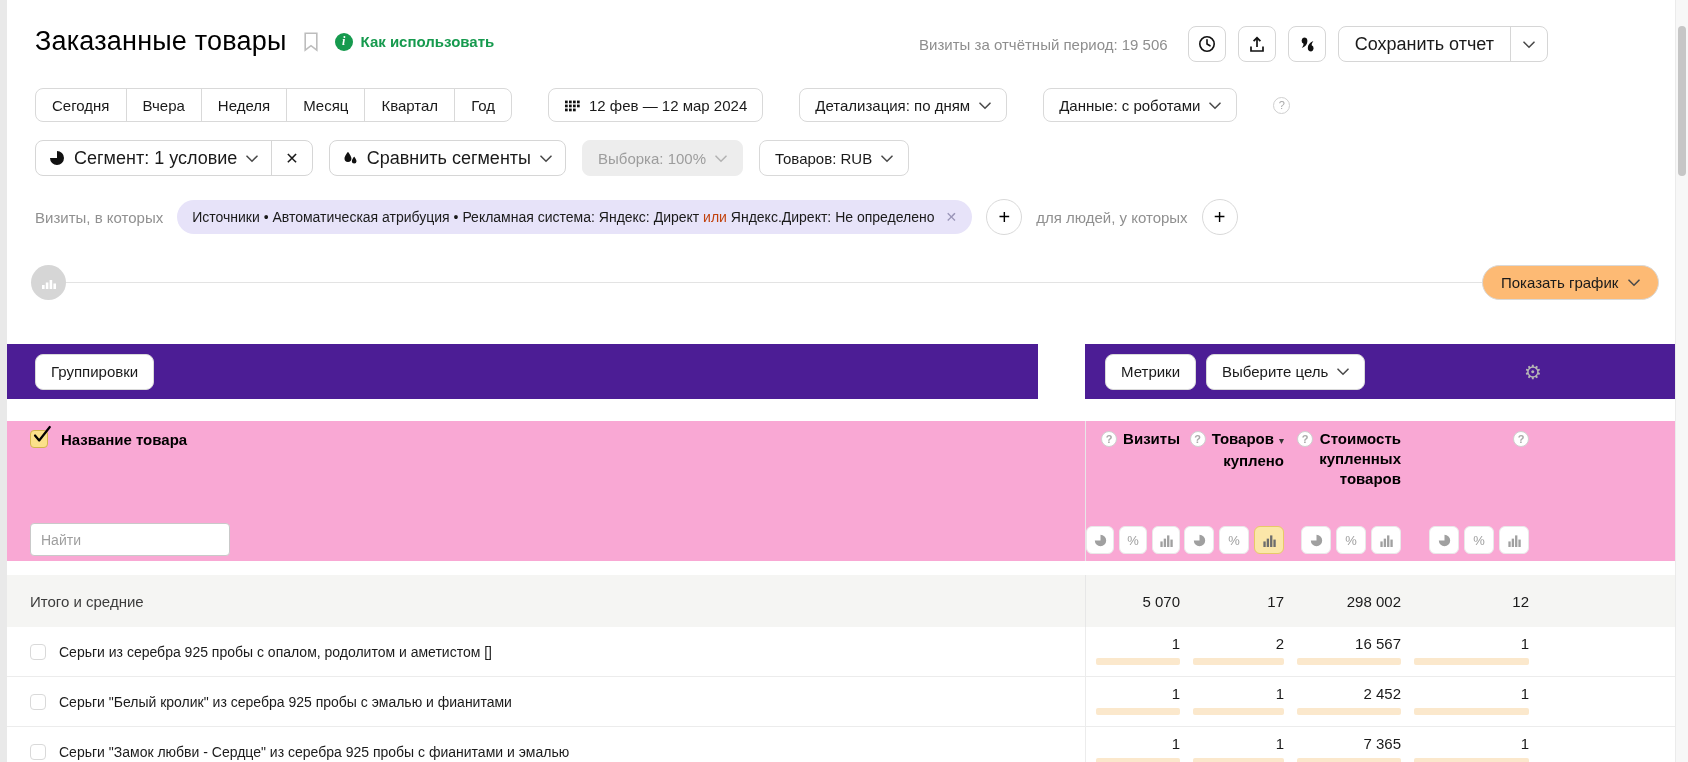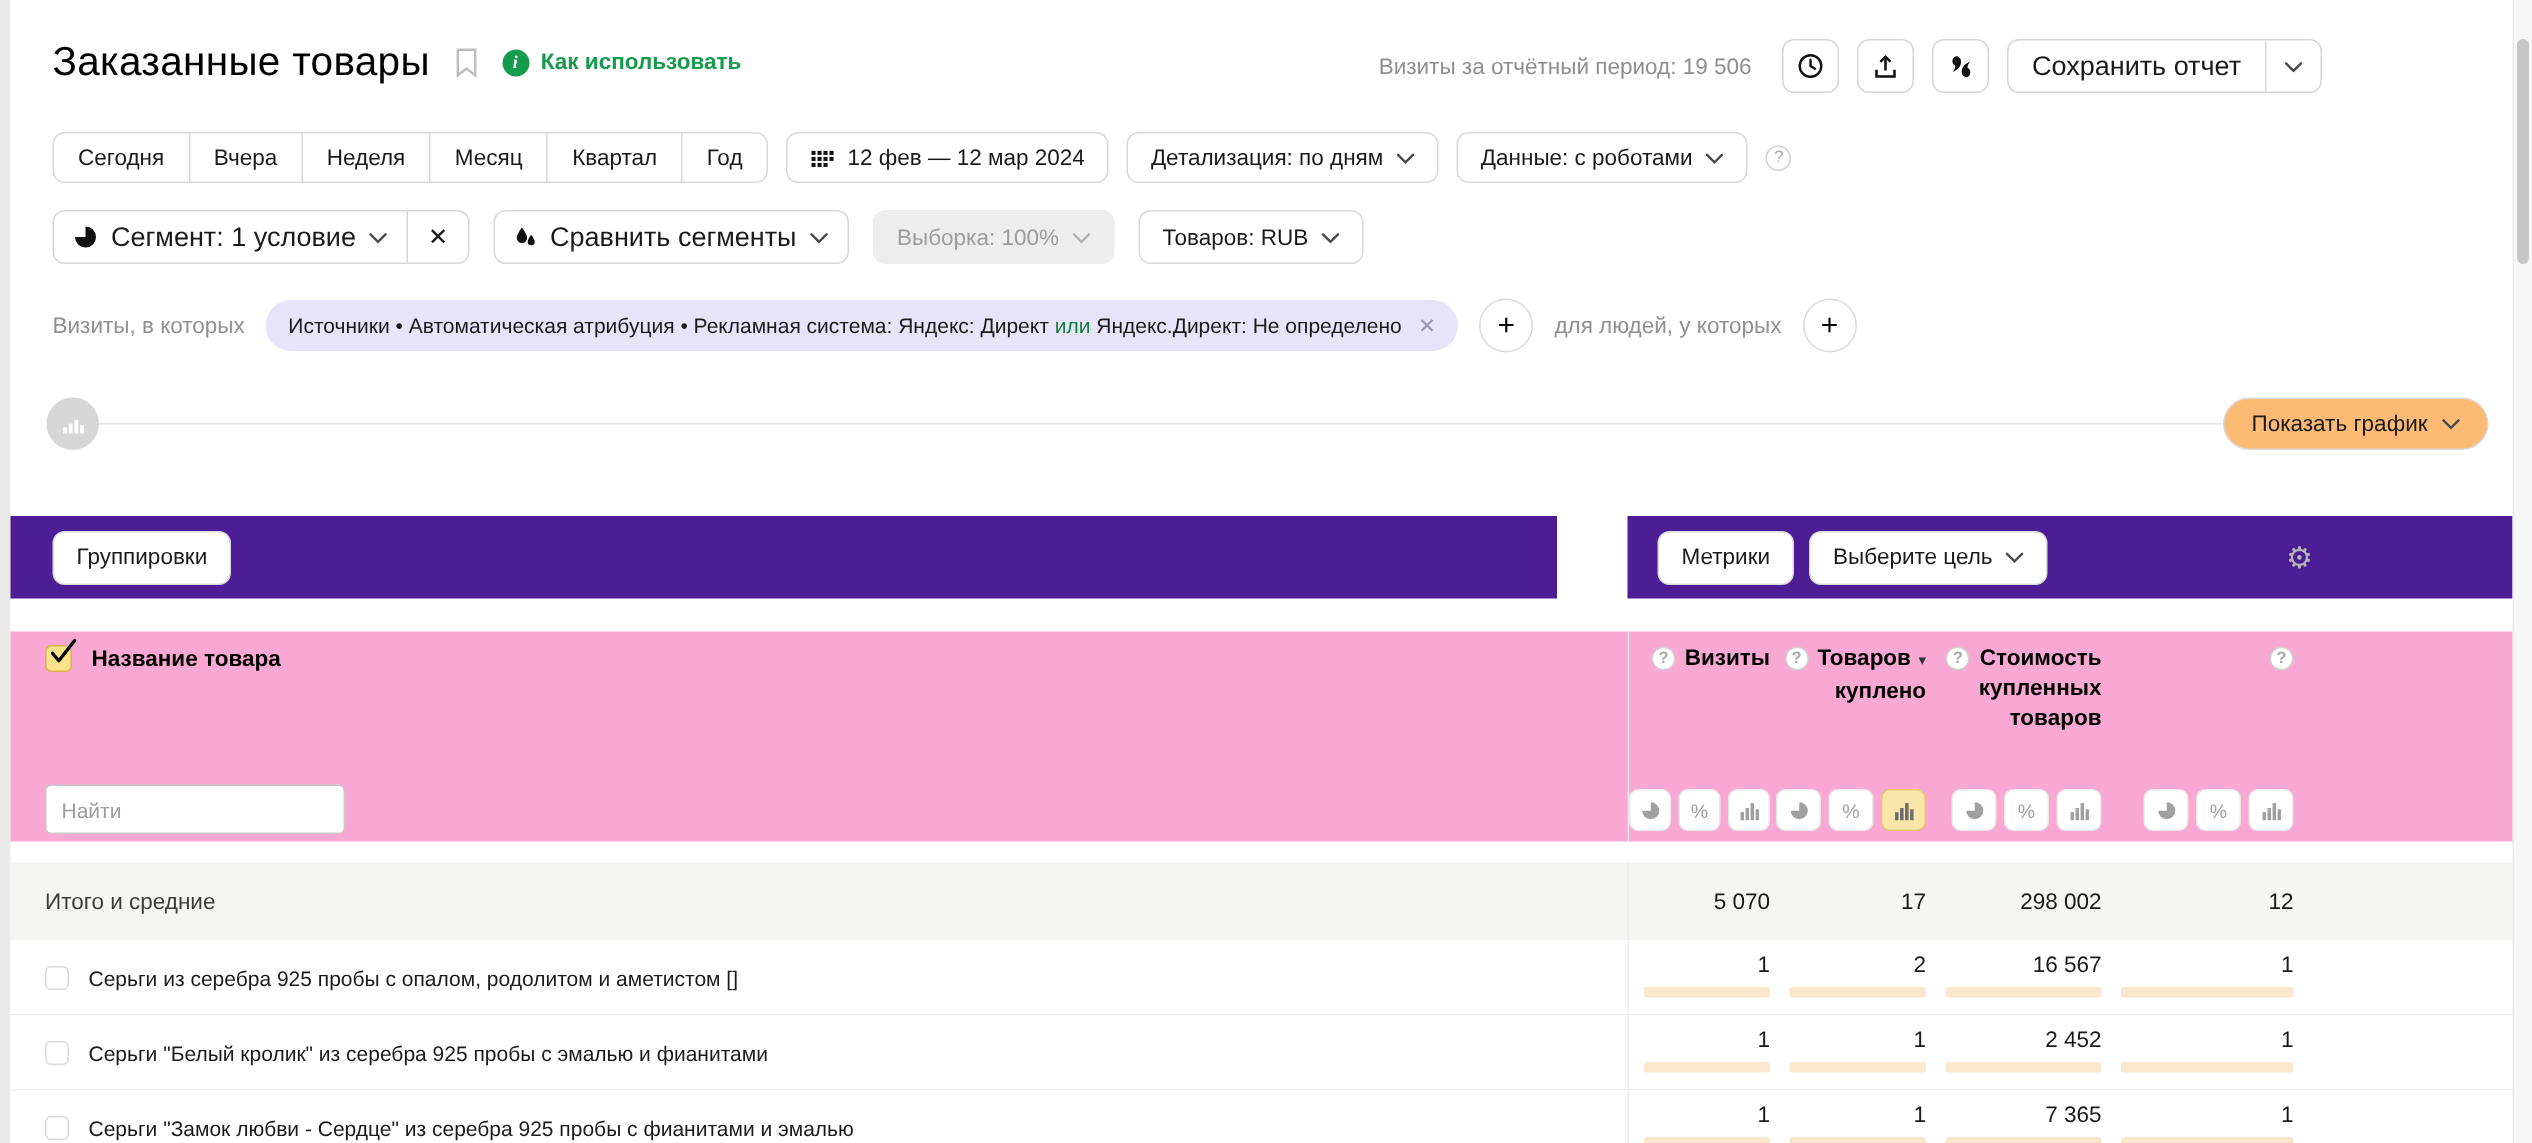--- a/index.html
+++ b/index.html
@@ -24,21 +24,21 @@
 .top-right{position:absolute;top:26px;right:140px;display:flex;align-items:center;gap:12px}
 .visits-summary{color:#8e8e8e;font-size:15px;margin-right:8px}
 .icon-btn{width:38px;height:36px;border:1px solid #d6d6d6;border-radius:8px;background:#fff;
   display:flex;align-items:center;justify-content:center;color:#111;cursor:pointer}
 .split{display:flex;align-items:stretch;height:36px;border:1px solid #d6d6d6;border-radius:8px;background:#fff;overflow:hidden}
 .split .part{display:flex;align-items:center;padding:0 16px;font-size:18px;gap:9px;cursor:pointer}
 .split .sep{width:1px;background:#d6d6d6}
 .split .chev-part{padding:0 12px}
 
 
-.row-presets{position:absolute;left:35px;top:88px;display:flex;align-items:center;gap:12px}
+.row-presets{position:absolute;left:35px;top:88px;display:flex;align-items:center;gap:36px}
 .seg-group{display:flex}
 .pbtn{height:34px;padding:0 16px;border:1px solid #d9d9d9;background:#fff;font-size:15px;
   display:flex;align-items:center;margin-left:-1px;cursor:pointer}
 .pbtn:first-child{border-radius:8px 0 0 8px;margin-left:0}
 .pbtn:last-child{border-radius:0 8px 8px 0}
 .btn{height:34px;padding:0 15px;border:1px solid #d9d9d9;border-radius:8px;background:#fff;
   font-size:15px;display:inline-flex;align-items:center;gap:9px;cursor:pointer;color:#1a1a1a}
 .btn.disabled{background:#ededed;border-color:#ededed;color:#9d9d9d}
 .btn.disabled .chev{color:#b3b3b3}
 .chev{color:#4a4a4a;flex:none;margin-top:1px}
@@ -46,21 +46,21 @@
   display:inline-flex;align-items:center;justify-content:center;background:#fff}
 
 .row-segment{position:absolute;left:35px;top:140px;display:flex;align-items:center;gap:16px}
 .row-segment .split .part{padding:0 13px}
 
 .row-filter{position:absolute;left:35px;top:199px;display:flex;align-items:center;gap:14px}
 .muted{color:#909090;font-size:15px}
 .chip{height:34px;display:flex;align-items:center;gap:11px;padding:0 15px;border-radius:17px;
   background:#e7e3f9;font-size:14px;cursor:pointer;white-space:nowrap}
 .chip .x{color:#9a95b8;font-size:14px}
-.or{color:#15803d}
+.or{color:#c2410c}
 .plus-btn{width:36px;height:36px;border-radius:50%;border:1px solid #d9d9d9;background:#fff;font-size:20px;
   display:flex;align-items:center;justify-content:center;color:#000;cursor:pointer}
 
 
 .chart-circle{position:absolute;left:31px;top:265px;width:35px;height:35px;border-radius:50%;
   background:#d6d6d6;display:flex;align-items:center;justify-content:center;color:#fff;cursor:pointer}
 .chart-line{position:absolute;left:66px;top:282px;height:1px;background:#e3e3e3;width:1416px}
 .show-chart{position:absolute;top:265px;left:1482px;height:35px;border:1px solid #d9d9d9;border-radius:18px;
   background:#fdba74;display:flex;align-items:center;gap:10px;padding:0 18px;font-size:15px;cursor:pointer}
 

